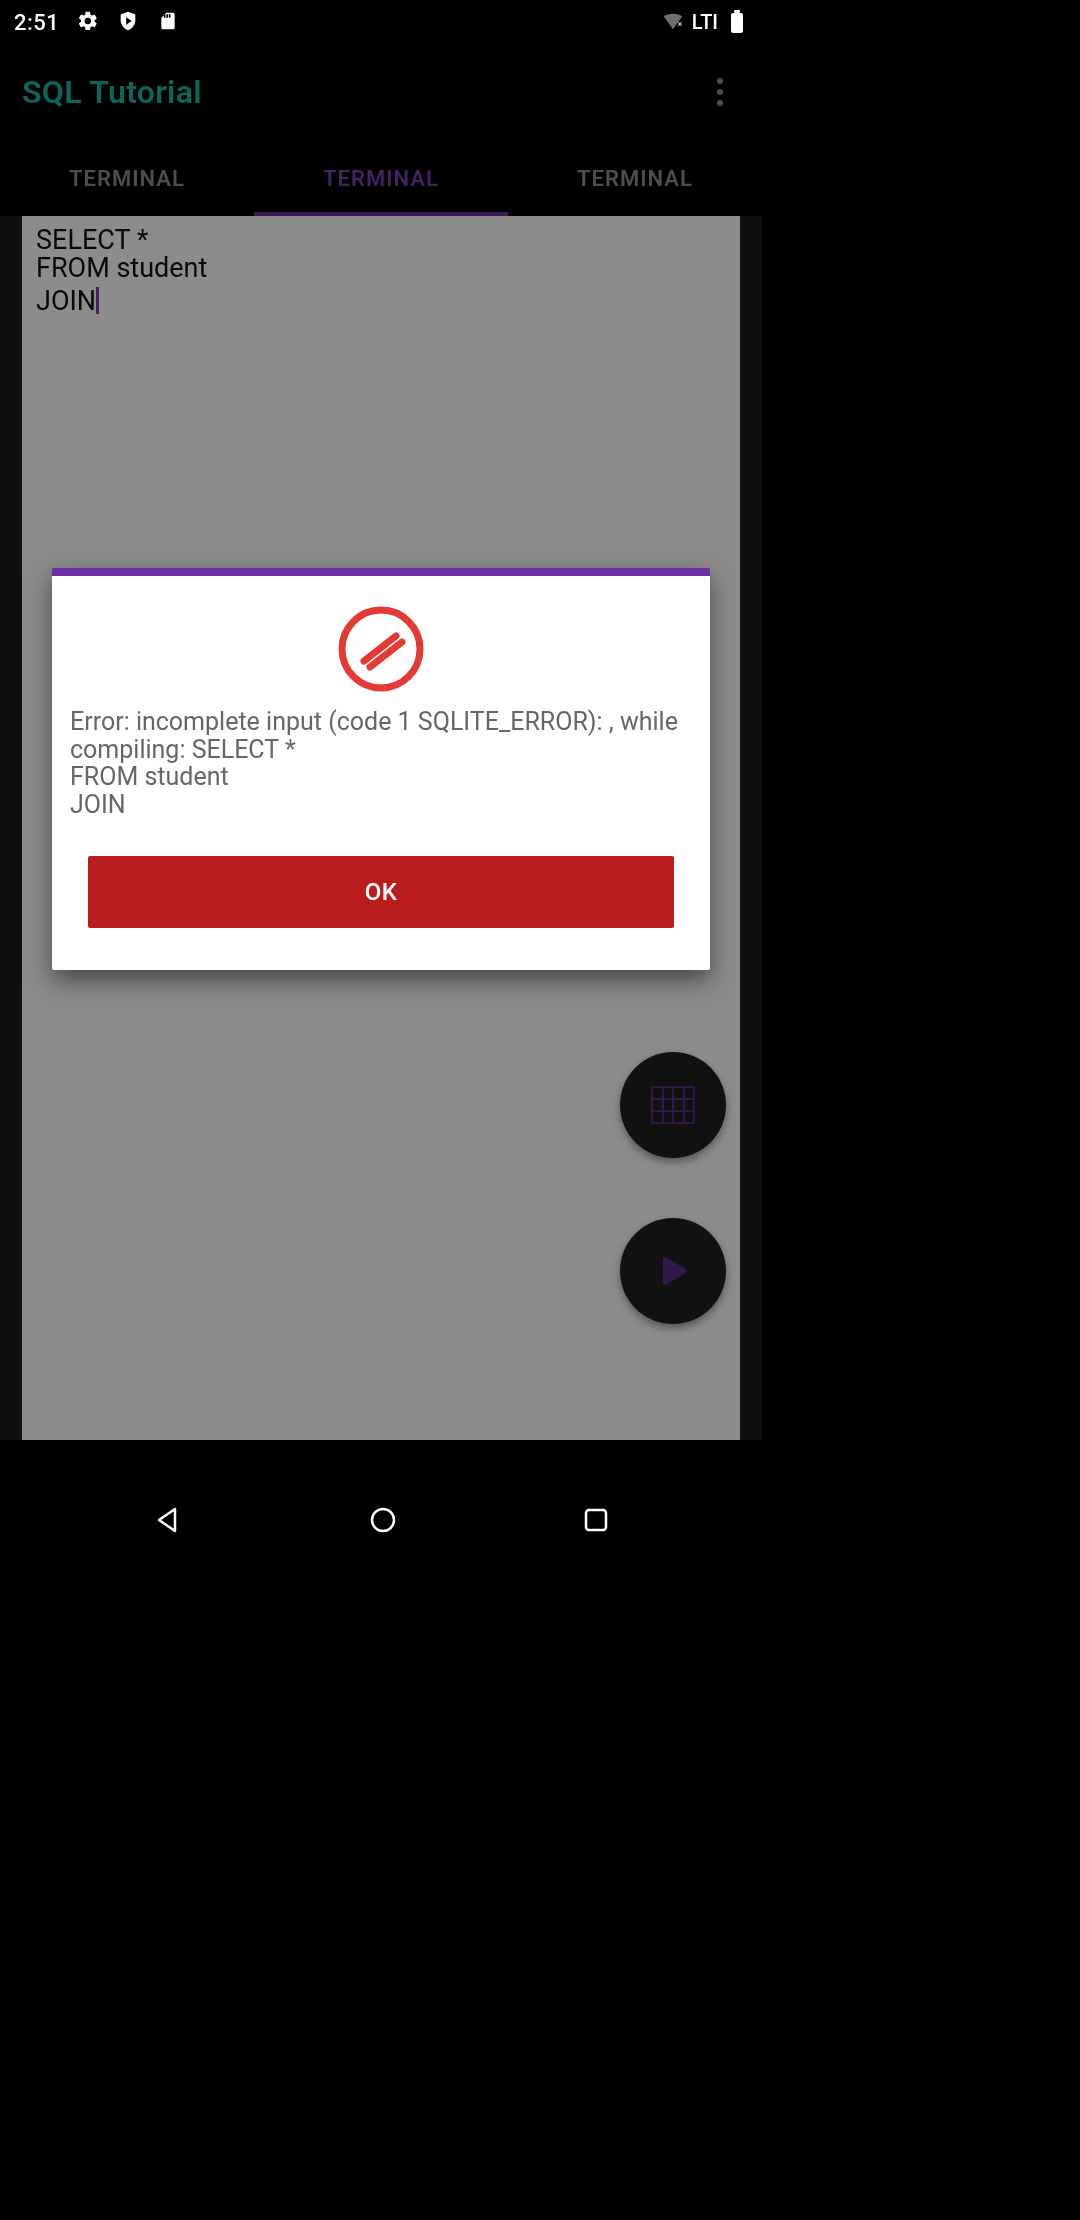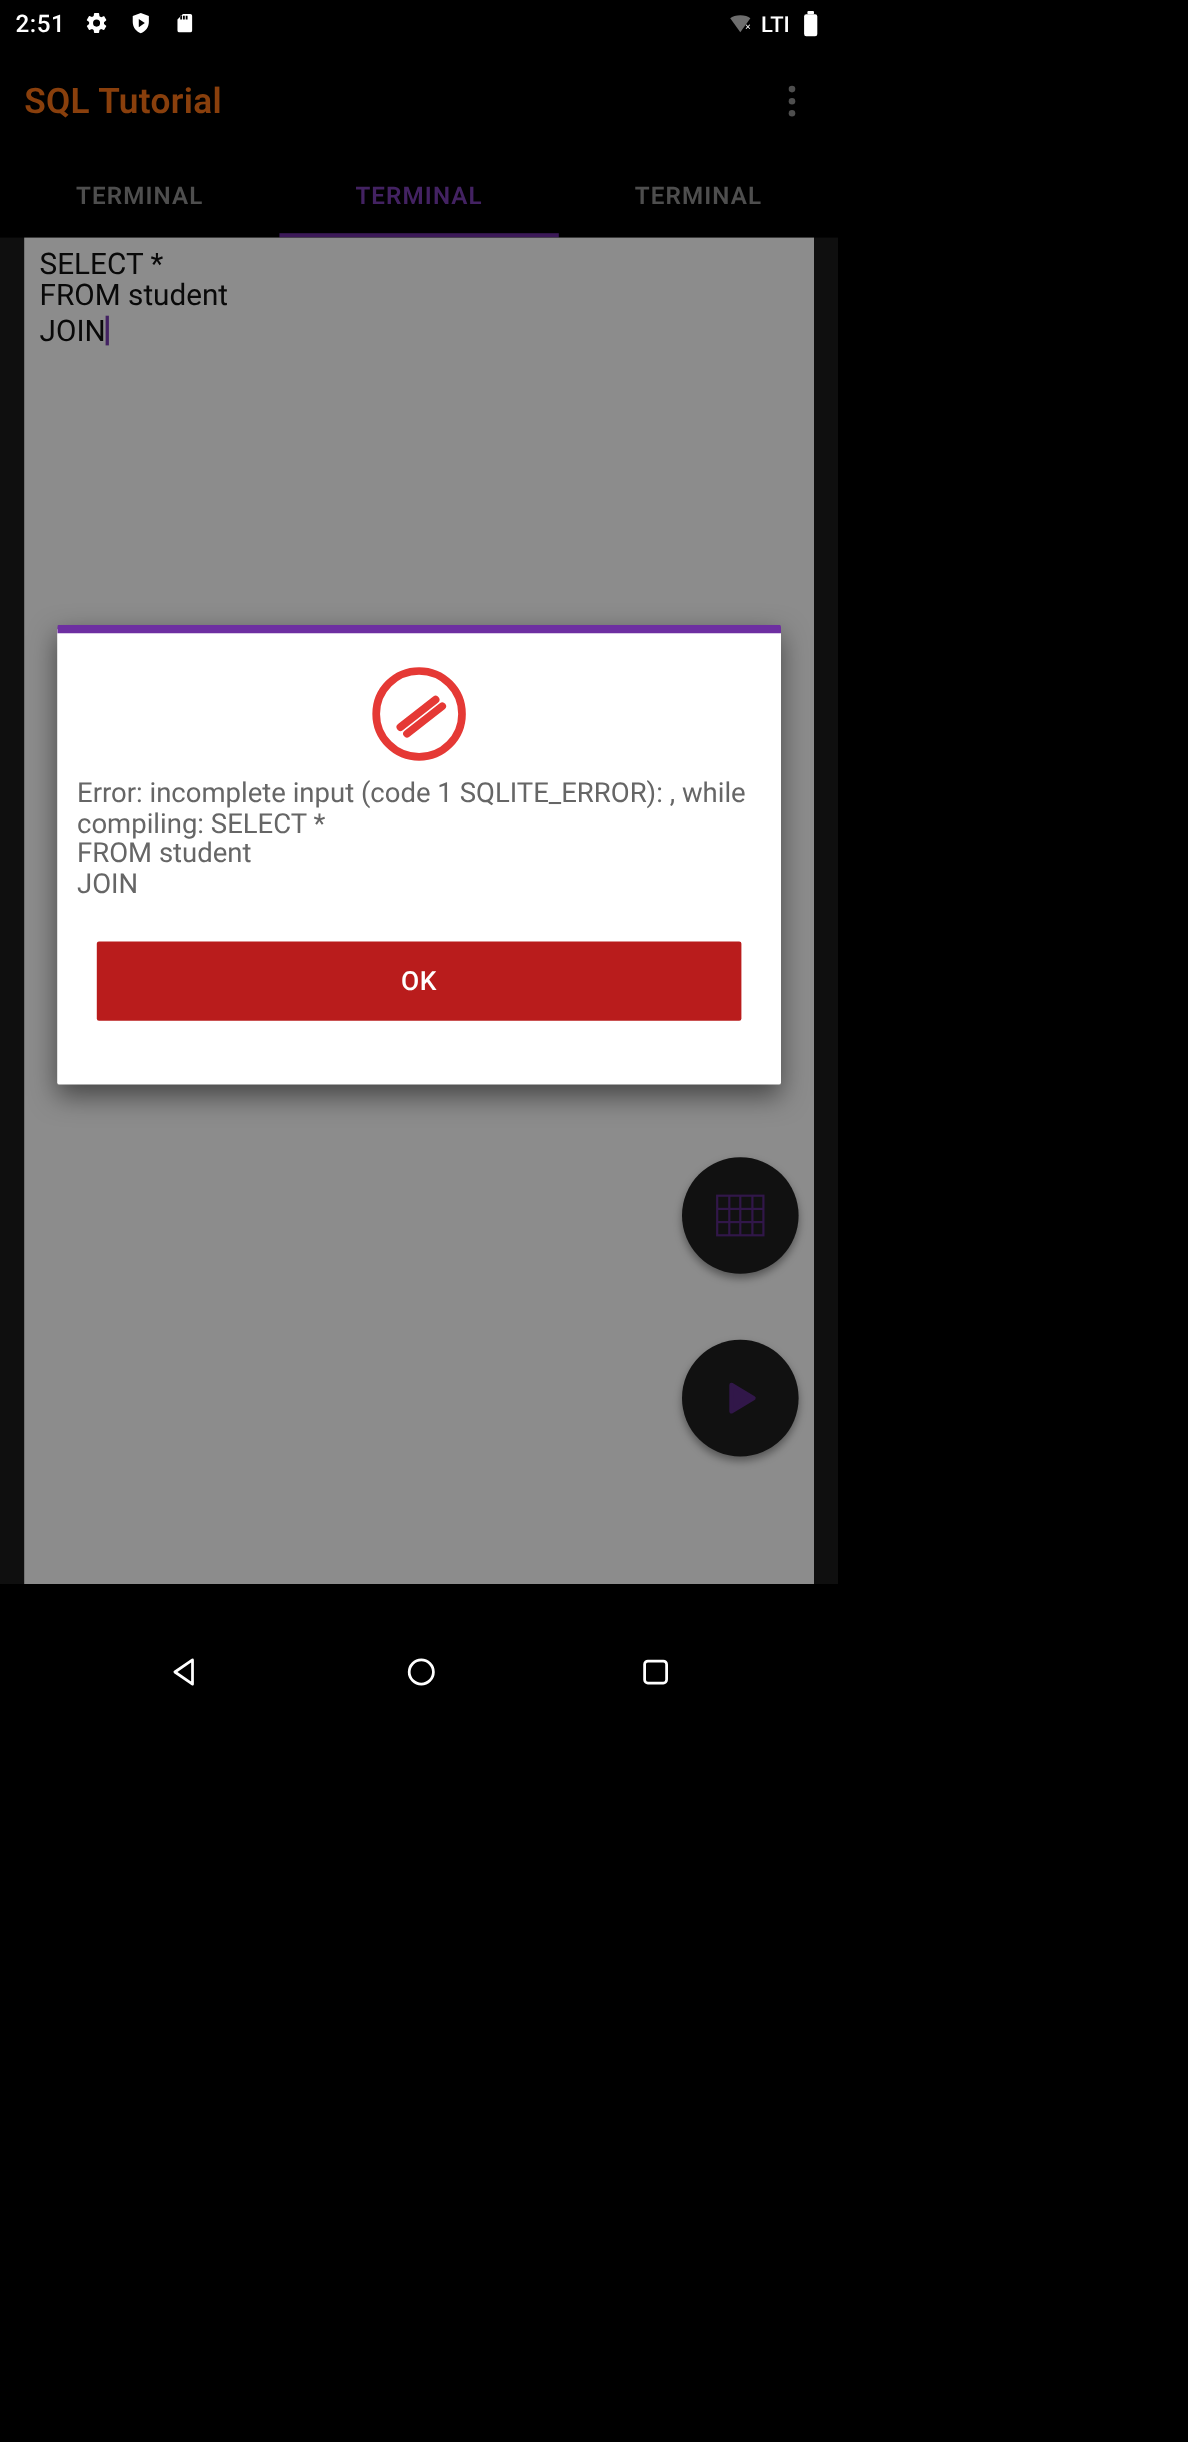--- a/index.html
+++ b/index.html
@@ -29,21 +29,21 @@
     .stat-icon { width: 22px; height: 22px; display: inline-flex; align-items: center; justify-content: center; }
 
     
     .app-bar {
       height: 96px;
       display: flex;
       align-items: center;
       justify-content: space-between;
       padding: 0 22px;
     }
-    .app-title { color: #f97316; font-size: 32px; font-weight: 600; letter-spacing: 0.3px; }
+    .app-title { color: #14b8a6; font-size: 32px; font-weight: 600; letter-spacing: 0.3px; }
     .more-btn { width: 40px; height: 40px; display: flex; flex-direction: column; align-items: center; justify-content: center; gap: 5px; }
     .more-dot { width: 6px; height: 6px; border-radius: 50%; background: #8e8e8e; }
 
     
     .tabs {
       display: flex;
       height: 76px;
       border-bottom: 0; 
     }
     .tab {
@@ -131,21 +131,21 @@
 
     
     .dialog {
       position: absolute;
       left: 52px; right: 52px;
       top: 568px;
       background: #fff;
       border-top: 8px solid #6d2fa1;
       border-radius: 2px;
       box-shadow: 0 10px 24px rgba(0,0,0,0.5);
-      padding-bottom: 58px;
+      padding-bottom: 42px;
     }
     .dialog-icon-wrap {
       display: flex;
       justify-content: center;
       padding: 28px 0 14px;
     }
     .dialog-text {
       color: #666;
       font-size: 25px;
       line-height: 1.1;

